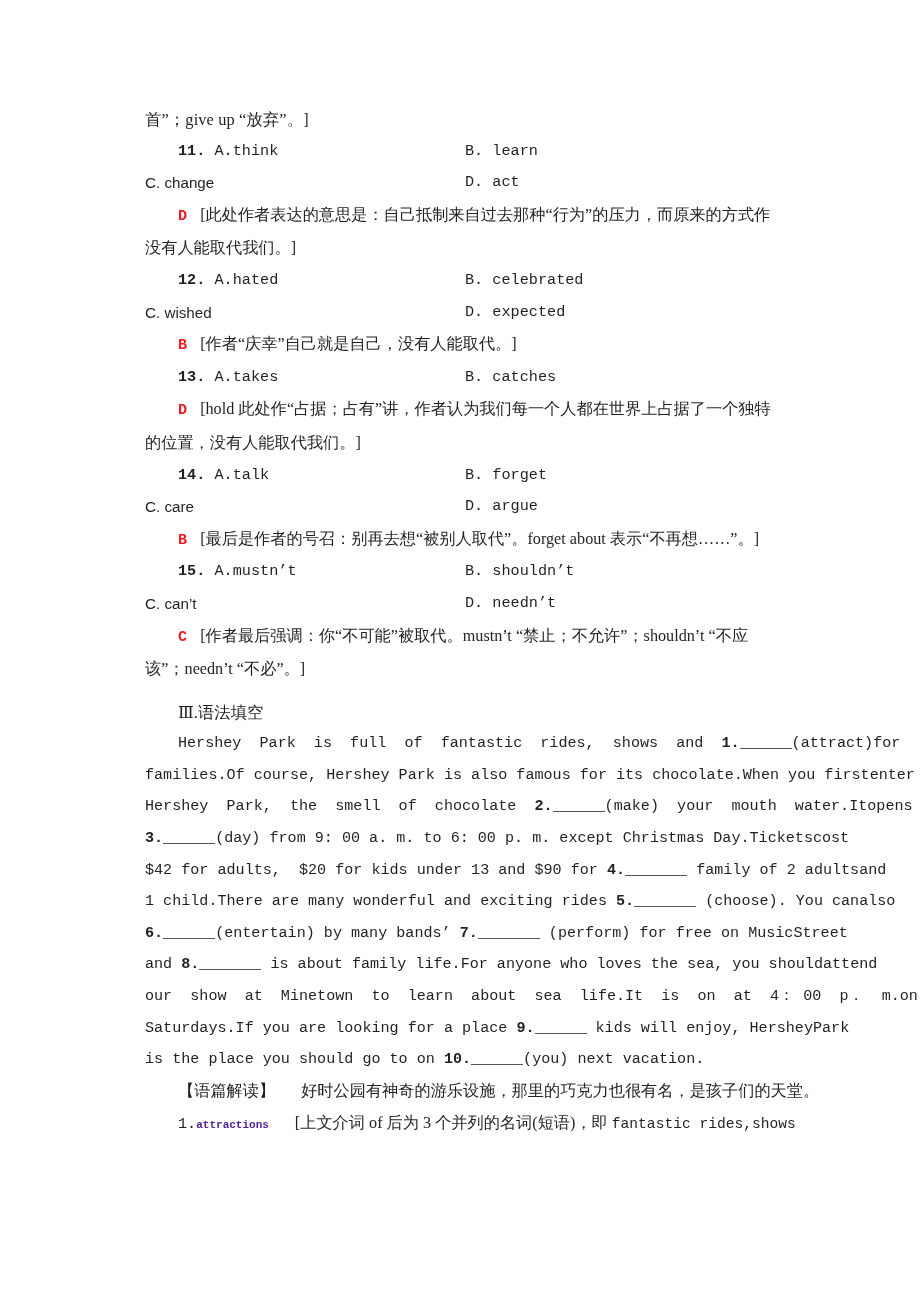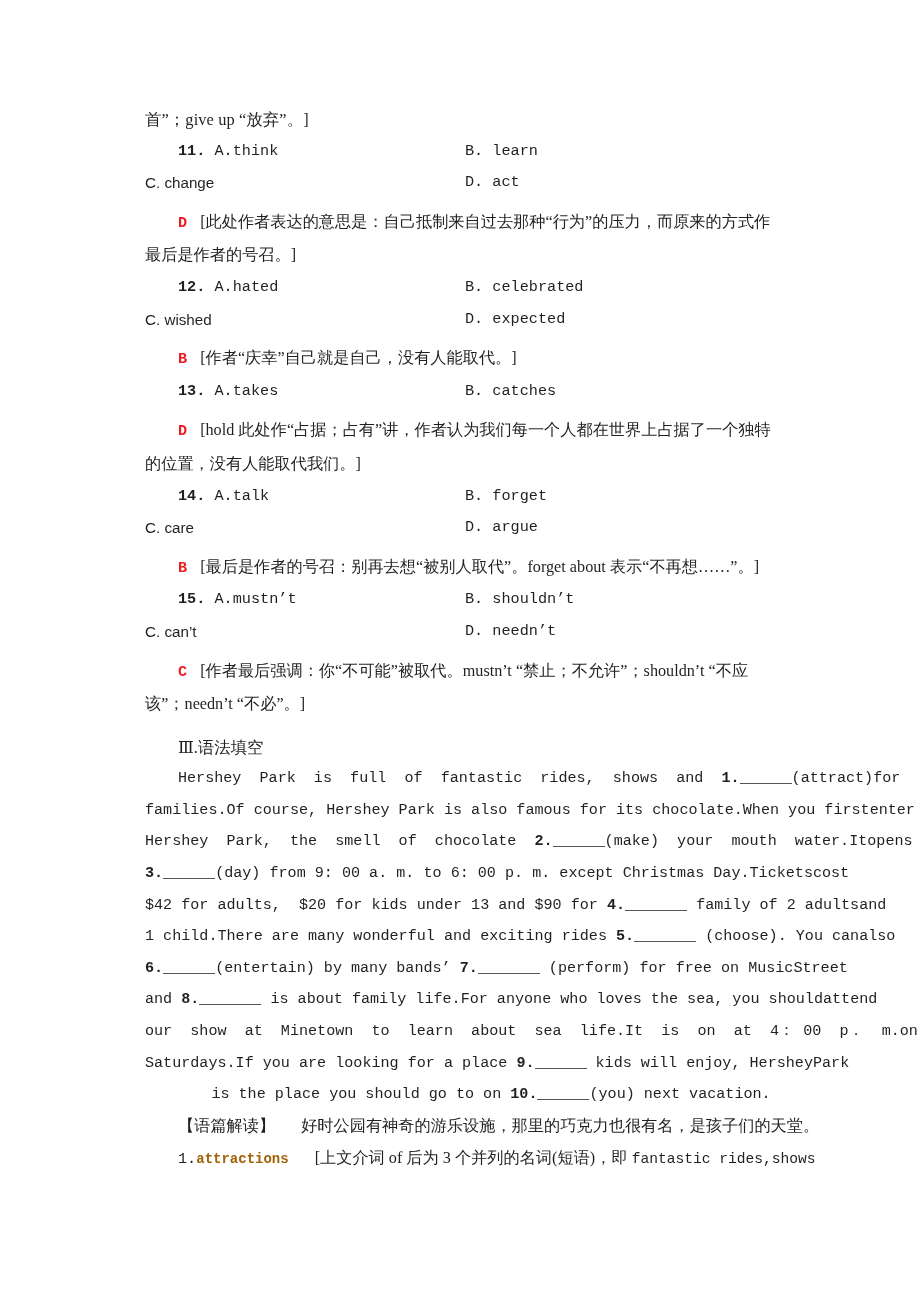--- a/index.html
+++ b/index.html
@@ -77,21 +77,20 @@
     font-weight: bold;
   }
 
   
   .exp {
     position: relative;
     line-height: 31.6px;
   }
   .exp-first {
     text-indent: 33px;
-    margin-top: 7px;
   }
   .ans {
     color: #ee1d23;
     font-weight: bold;
     font-family: "Liberation Mono", "DejaVu Sans Mono", monospace;
     font-size: 15.2px;
   }
   .exp-text {
     font-family: "Liberation Serif", "DejaVu Serif", serif;
     font-size: 16.2px;
@@ -114,21 +113,21 @@
     line-height: 31.6px;
     height: 31.6px;
     display: flex;
     white-space: pre;
     overflow: visible;
   }
   .passage-line.just {
     justify-content: space-between;
   }
   .passage-line.tight {
-    justify-content: center;
+    justify-content: flex-start;
   }
   .passage-line .seg { white-space: pre; }
   .passage-line .ind { display: inline-block; width: 33px; }
 
   .blank {
     display: inline-block;
     border-bottom: 1px solid #555;
     height: 15px;
     vertical-align: -2px;
   }
@@ -153,24 +152,24 @@
   .ansitem {
     line-height: 31.6px;
     text-indent: 33px;
     white-space: nowrap;
   }
   .ansitem .idx {
     font-family: "Liberation Mono", "DejaVu Sans Mono", monospace;
     font-size: 15.2px;
   }
   .ansitem .word {
-    color: #a16207;
+    color: #4c1d95;
     font-weight: bold;
     font-family: "Liberation Mono", "DejaVu Sans Mono", monospace;
-    font-size: 14px;
+    font-size: 11px;
   }
   .ansitem .body-cn {
     font-family: "Liberation Serif", "DejaVu Serif", serif;
     font-size: 16.2px;
   }
   .ansitem .body-en {
     font-family: Liberation Mono, monospace;
     font-size: 14.6px;
   }
   .gap { display: inline-block; width: 26px; }
@@ -186,21 +185,21 @@
 
     <div class="mc-row">
       <span class="optA"><span class="qnum">11.</span> <span>A.think</span></span>
       <span class="optRight">B. learn</span>
     </div>
     <div class="mc-row">
       <span class="optC">C. change</span>
       <span class="optRight">D. act</span>
     </div>
     <div class="exp exp-first"><span class="ans">D</span><span class="gap-sm"></span><span class="exp-text">[此处作者表达的意思是：自己抵制来自过去那种“行为”的压力，而原来的方式作</span></div>
-    <div class="exp"><span class="exp-text">最后是作者的号召。]</span></div>
+    <div class="exp"><span class="exp-text">没有人能取代我们。]</span></div>
 
     <div class="mc-row">
       <span class="optA"><span class="qnum">12.</span> <span>A.hated</span></span>
       <span class="optRight">B. celebrated</span>
     </div>
     <div class="mc-row">
       <span class="optC">C. wished</span>
       <span class="optRight">D. expected</span>
     </div>
     <div class="exp exp-first"><span class="ans">B</span><span class="gap-sm"></span><span class="exp-text">[作者“庆幸”自己就是自己，没有人能取代。]</span></div>

